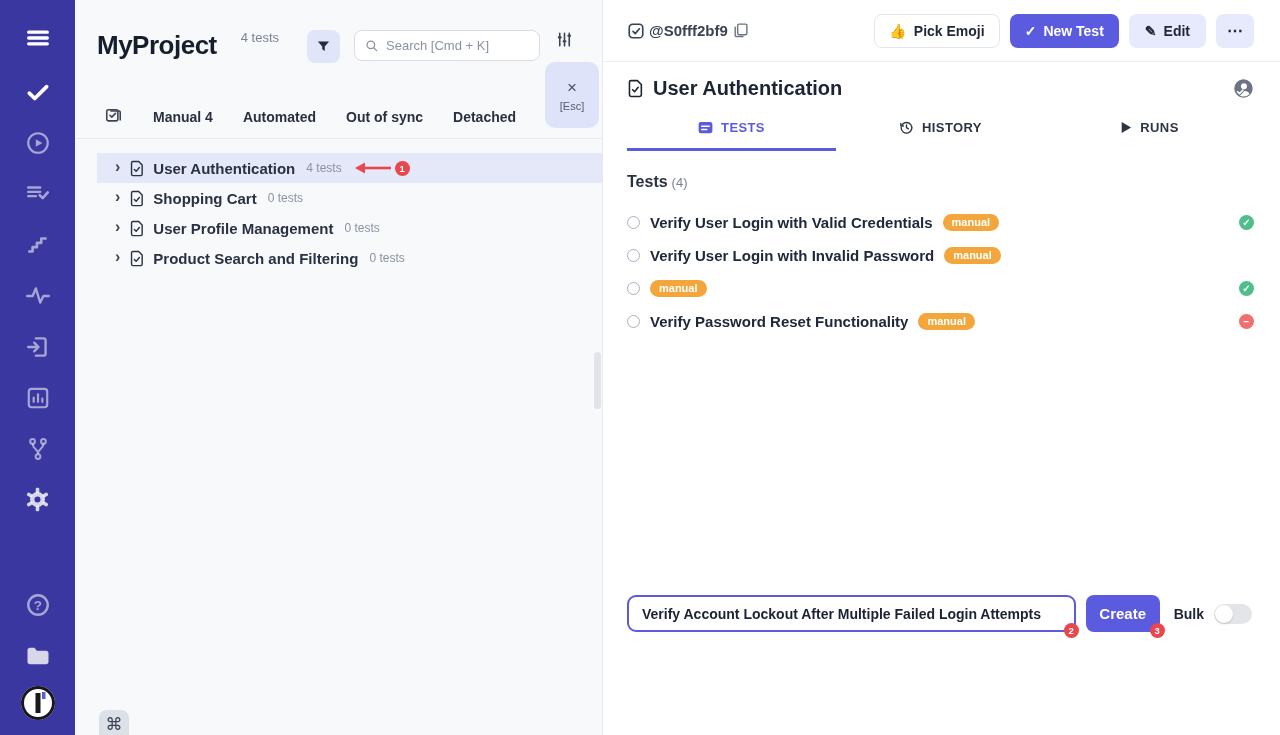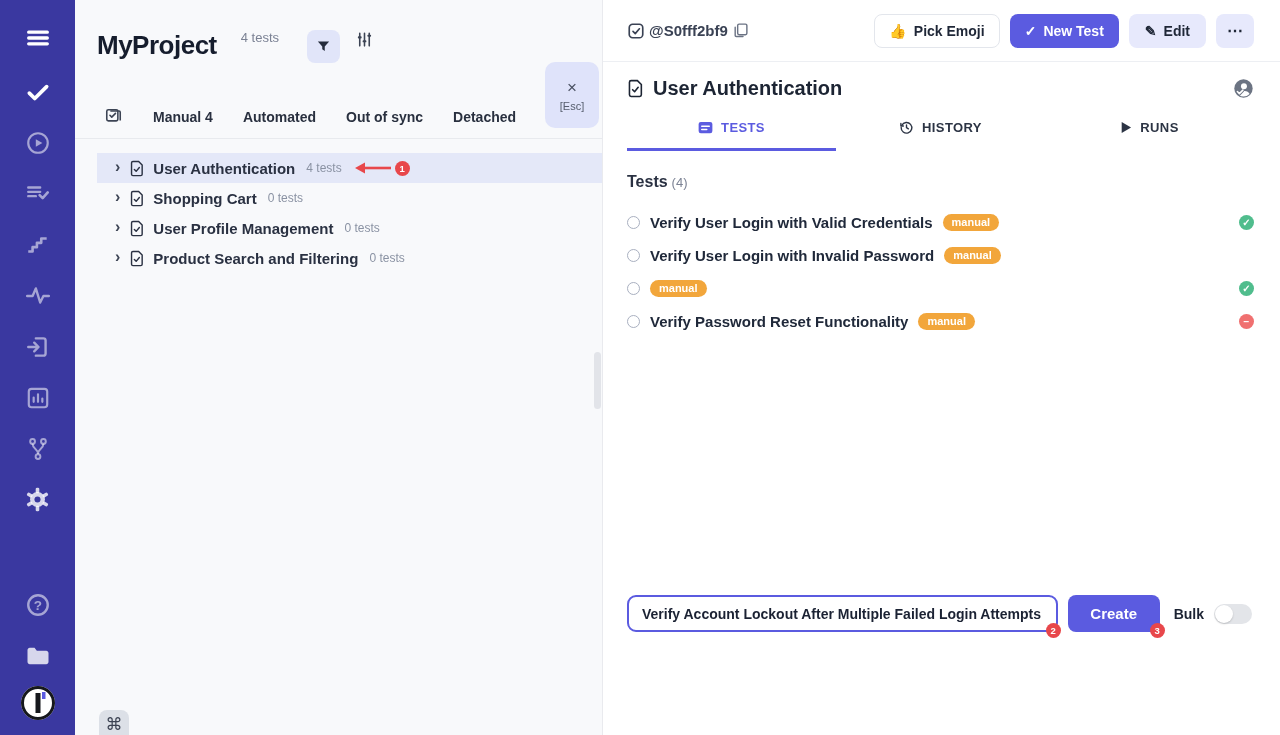--- a/index.html
+++ b/index.html
@@ -80,21 +80,21 @@
   .badge-manual { background:#f2a63b; color:#fff; font-size:11px; font-weight:700; padding:2.5px 9px 3.5px; border-radius:10px; line-height:1; }
   .status { margin-left:auto; width:15px; height:15px; border-radius:50%; display:flex; align-items:center; justify-content:center; color:#fff; font-size:10px; font-weight:700; line-height:1; }
   .status.passed { background:#50bd8d; }
   .status.blocked { background:#f07070; }
   .status.none { visibility:hidden; }
 
   .create-row { position:absolute; left:24px; right:28px; bottom:103px; display:flex; align-items:center; gap:10px; }
   .input-wrap { flex:1; max-width:460px; position:relative; }
   .create-input { width:100%; height:37px; border:2px solid #5b5be0; border-radius:9px; padding:0 13px; font-size:14px; font-weight:600; color:#1b2233; outline:none; font-family:inherit; background:#fff; }
   .create-btn-wrap { position:relative; }
-  .create-btn { width:92px; height:37px; background:#5b5be0; color:#fff; border:none; border-radius:8px; font-size:15px; font-weight:600; cursor:pointer; font-family:inherit; }
+  .create-btn { width:74px; height:37px; background:#5b5be0; color:#fff; border:none; border-radius:8px; font-size:15px; font-weight:600; cursor:pointer; font-family:inherit; }
   .abs-badge-input { position:absolute; right:-3px; bottom:-6px; }
   .abs-badge-btn { position:absolute; right:-5px; bottom:-6px; }
   .bulk-label { font-size:14px; font-weight:700; color:#1c2333; margin-left:4px; }
   .toggle { width:38px; height:20px; border-radius:10px; background:#e3e5e9; position:relative; cursor:pointer; flex-shrink:0; }
   .toggle .knob { position:absolute; left:1px; top:1px; width:18px; height:18px; border-radius:50%; background:#fff; box-shadow:0 1px 2px rgba(0,0,0,.18); }
 </style>
 </head>
 <body>
 
 <svg width="0" height="0" style="position:absolute">
@@ -201,20 +201,29 @@
     <div class="lp-header">
       <h1 class="lp-title">MyProject</h1>
       <span class="lp-count">4 tests</span>
       <button class="filter-btn">
         <span style="display:flex">
           <svg width="15" height="15" viewBox="0 0 24 24">
               <path d="M3 4h18l-7 8v7l-4-2.5V12Z" fill="currentColor"></path>
             </svg>
         </span>
       </button>
+      <div class="search-box">
+        <span style="display:flex">
+          <svg width="14" height="14" viewBox="0 0 24 24">
+              <circle cx="10" cy="10" r="6.5" fill="none" stroke="currentColor" stroke-width="2.2"></circle>
+              <path d="M15 15l5 5" stroke="currentColor" stroke-width="2.2" stroke-linecap="round"></path>
+            </svg>
+        </span>
+        <input type="text" placeholder="Search [Cmd + K]" style="">
+      </div>
       <span class="sliders-icon">
         <svg width="19" height="19" viewBox="0 0 24 24">
           <path d="M6 4v16M12 4v16M18 4v16" stroke="currentColor" stroke-width="2" stroke-linecap="round"></path>
           <rect x="3.6" y="8" width="4.8" height="2.6" rx="1.2" fill="currentColor"></rect>
           <rect x="9.6" y="13" width="4.8" height="2.6" rx="1.2" fill="currentColor"></rect>
           <rect x="15.6" y="6" width="4.8" height="2.6" rx="1.2" fill="currentColor"></rect>
         </svg>
       </span>
     </div>
 

